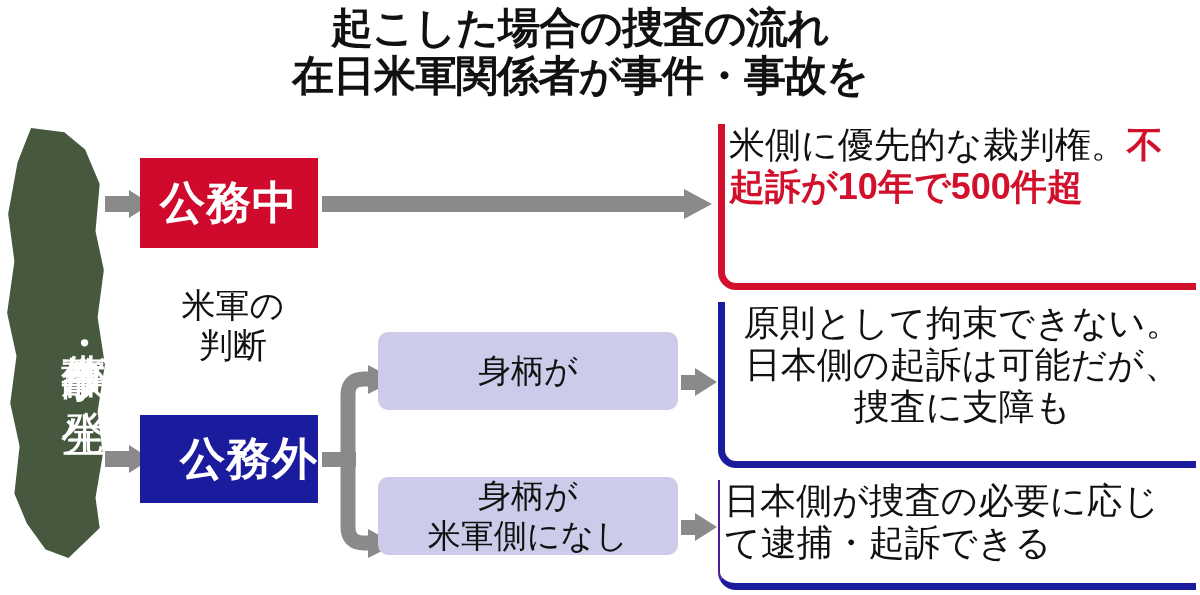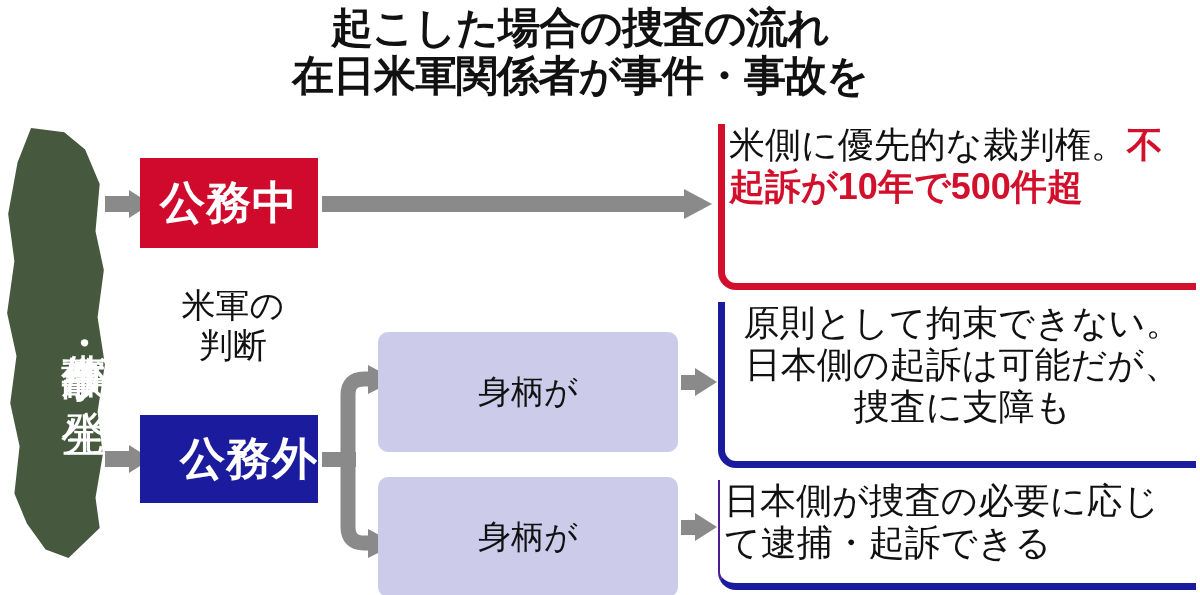--- a/index.html
+++ b/index.html
@@ -105,21 +105,21 @@
     font-size: 34px;
     line-height: 1.18;
   }
   .decision-label span { display: block; }
 
   
   .custody-box {
     position: absolute;
     left: 378px;
     width: 300px;
-    height: 120px;
+    height: 78px;
     background: #ccccea;
     border-radius: 10px;
     display: flex;
     flex-direction: column;
     align-items: center;
     justify-content: center;
     color: #111111;
     font-size: 33px;
     line-height: 1.2;
   }
@@ -230,20 +230,21 @@
 
   <div class="stage-box stage-offduty">
     <span>公務外</span>
   </div>
 
   <div class="custody-box custody-top">
     <span>身柄が</span>
   </div>
   <div class="custody-box custody-bottom">
     <span>身柄が</span>
+    <span>米軍側になし</span>
   </div>
 
   <div class="outcome outcome-red">
     <div class="outcome-text"><span>米側に優先的な裁判権。</span><span class="hl-red">不起訴が10年で500件超</span></div>
   </div>
 
   <div class="outcome outcome-navy-1">
     <div class="outcome-text">原則として拘束できない。日本側の起訴は可能だが、捜査に支障も</div>
   </div>
 

